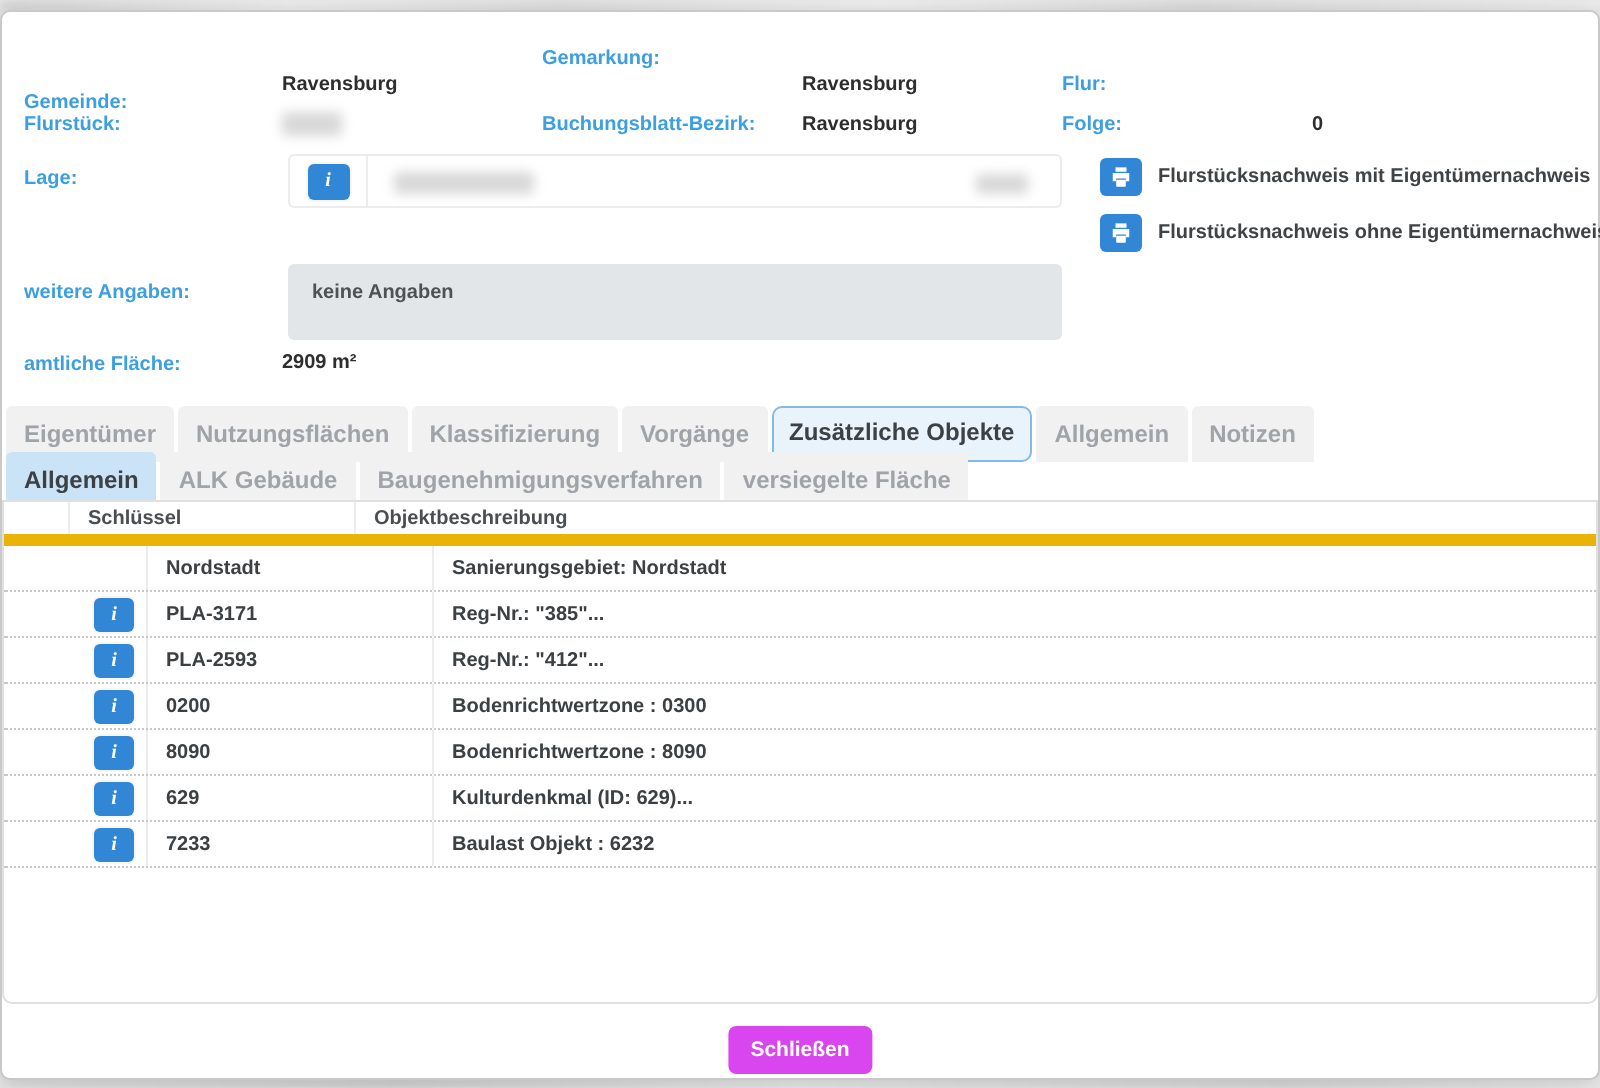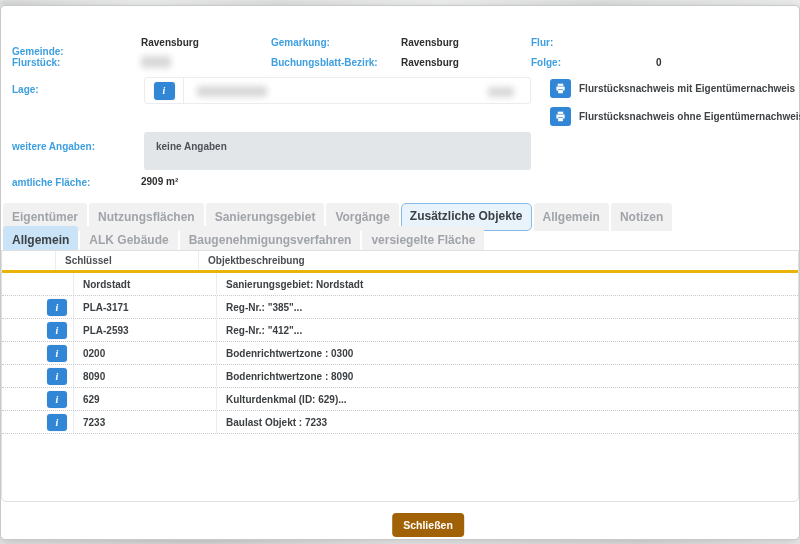--- a/index.html
+++ b/index.html
@@ -81,49 +81,49 @@
     background:#e9f3fb; border:1px solid #85bae6; border-radius:5px;
     color:#3c4146; padding:5px 8px;
   }
   .tab.active-sub { background:#cbe3f6; color:#3c4146; border-radius:3px; }
 
   .panel {
     position:absolute; left:0; right:0; top:244px; height:252px;
     border:1px solid #e0e0e0; border-radius:0 0 5px 5px; background:#fff;
     overflow:hidden;
   }
-  .t-header { display:flex; height:22px; align-items:center; border-bottom:3px solid #eab308;padding-left:21px; }
+  .t-header { display:flex; height:22px; align-items:center; border-bottom:6px solid #eab308; }
   .t-header .c-key, .t-header .c-desc { font-size:10px; font-weight:700; color:#4a4e52; }
   .t-row { display:flex; height:23px; align-items:center; border-bottom:1px dotted #c8c8c8;padding-left:39px; }
   .c-icon { width:33px; align-self:stretch; border-right:1px solid #ececec;
             display:flex; align-items:center; justify-content:center; }
   .c-icon .info-btn { width:20px; height:17px; }
   .c-key  { width:143px; padding-left:9px; align-self:stretch; border-right:1px solid #ececec;
             display:flex; align-items:center; font-size:10px; font-weight:700; color:#3c4043; }
   .c-desc { flex:1; padding-left:9px; font-size:10px; font-weight:700; color:#3c4043; }
 
   .close-main-btn {
     position:absolute; top:507px; left:50%; transform:translateX(-50%);
-    background:#a16207; color:#fff; border:none; border-radius:4px;
+    background:#d946ef; color:#fff; border:none; border-radius:4px;
     font-family:"Liberation Sans", sans-serif;
-    font-size:10.5px; font-weight:700; padding:6px 11px; cursor:pointer;margin-left:28px;
+    font-size:10.5px; font-weight:700; padding:6px 11px; cursor:pointer;
   }
 </style>
 </head>
 <body>
 
 <div class="bg-strip top"></div>
 <div class="bg-strip bottom"></div>
 
 <div class="dialog">
 
 
   <span class="lbl" style="left:11px; top:40px;">Gemeinde:</span>
   <span class="val" style="left:140px; top:31px;">Ravensburg</span>
-  <span class="lbl" style="left:270px; top:31px;">Gemarkung:</span>
+  <span class="lbl" style="left:270px; top:18px;">Gemarkung:</span>
   <span class="val" style="left:400px; top:31px;">Ravensburg</span>
   <span class="lbl" style="left:530px; top:31px;">Flur:</span>
 
   <span class="lbl" style="left:11px; top:51px;">Flurstück:</span>
   <span class="redact" style="left:140px; top:50px; width:30px; height:12px;"></span>
   <span class="lbl" style="left:270px; top:51px;">Buchungsblatt-Bezirk:</span>
   <span class="val" style="left:400px; top:51px;">Ravensburg</span>
   <span class="lbl" style="left:530px; top:51px;">Folge:</span>
   <span class="val" style="left:655px; top:51px;">0</span>
 
@@ -161,21 +161,21 @@
   <div class="gray-box">
     <span>keine Angaben</span>
   </div>
 
   <span class="lbl" style="left:11px; top:171px;">amtliche Fläche:</span>
   <span class="val" style="left:140px; top:170px;">2909 m²</span>
 
   <div class="tabs main">
     <span class="tab">Eigentümer</span>
     <span class="tab">Nutzungsflächen</span>
-    <span class="tab">Sanierungsgebiet</span>
+    <span class="tab">Klassifizierung</span>
     <span class="tab">Vorgänge</span>
     <span class="tab active-main">Zusätzliche Objekte</span>
     <span class="tab">Allgemein</span>
     <span class="tab">Notizen</span>
   </div>
 
   <div class="tabs sub">
     <span class="tab active-sub">Allgemein</span>
     <span class="tab">ALK Gebäude</span>
     <span class="tab">Baugenehmigungsverfahren</span>
@@ -227,19 +227,19 @@
           <span class="info-btn">i</span>
         </div>
       <div class="c-key">629</div>
       <div class="c-desc">Kulturdenkmal (ID: 629)...</div>
     </div>
     <div class="t-row">
       <div class="c-icon">
           <span class="info-btn">i</span>
         </div>
       <div class="c-key">7233</div>
-      <div class="c-desc">Baulast Objekt : 7233</div>
+      <div class="c-desc">Baulast Objekt : 6232</div>
     </div>
   </div>
 
   <button class="close-main-btn">Schließen</button>
 
 </div>
 
 </body></html>

